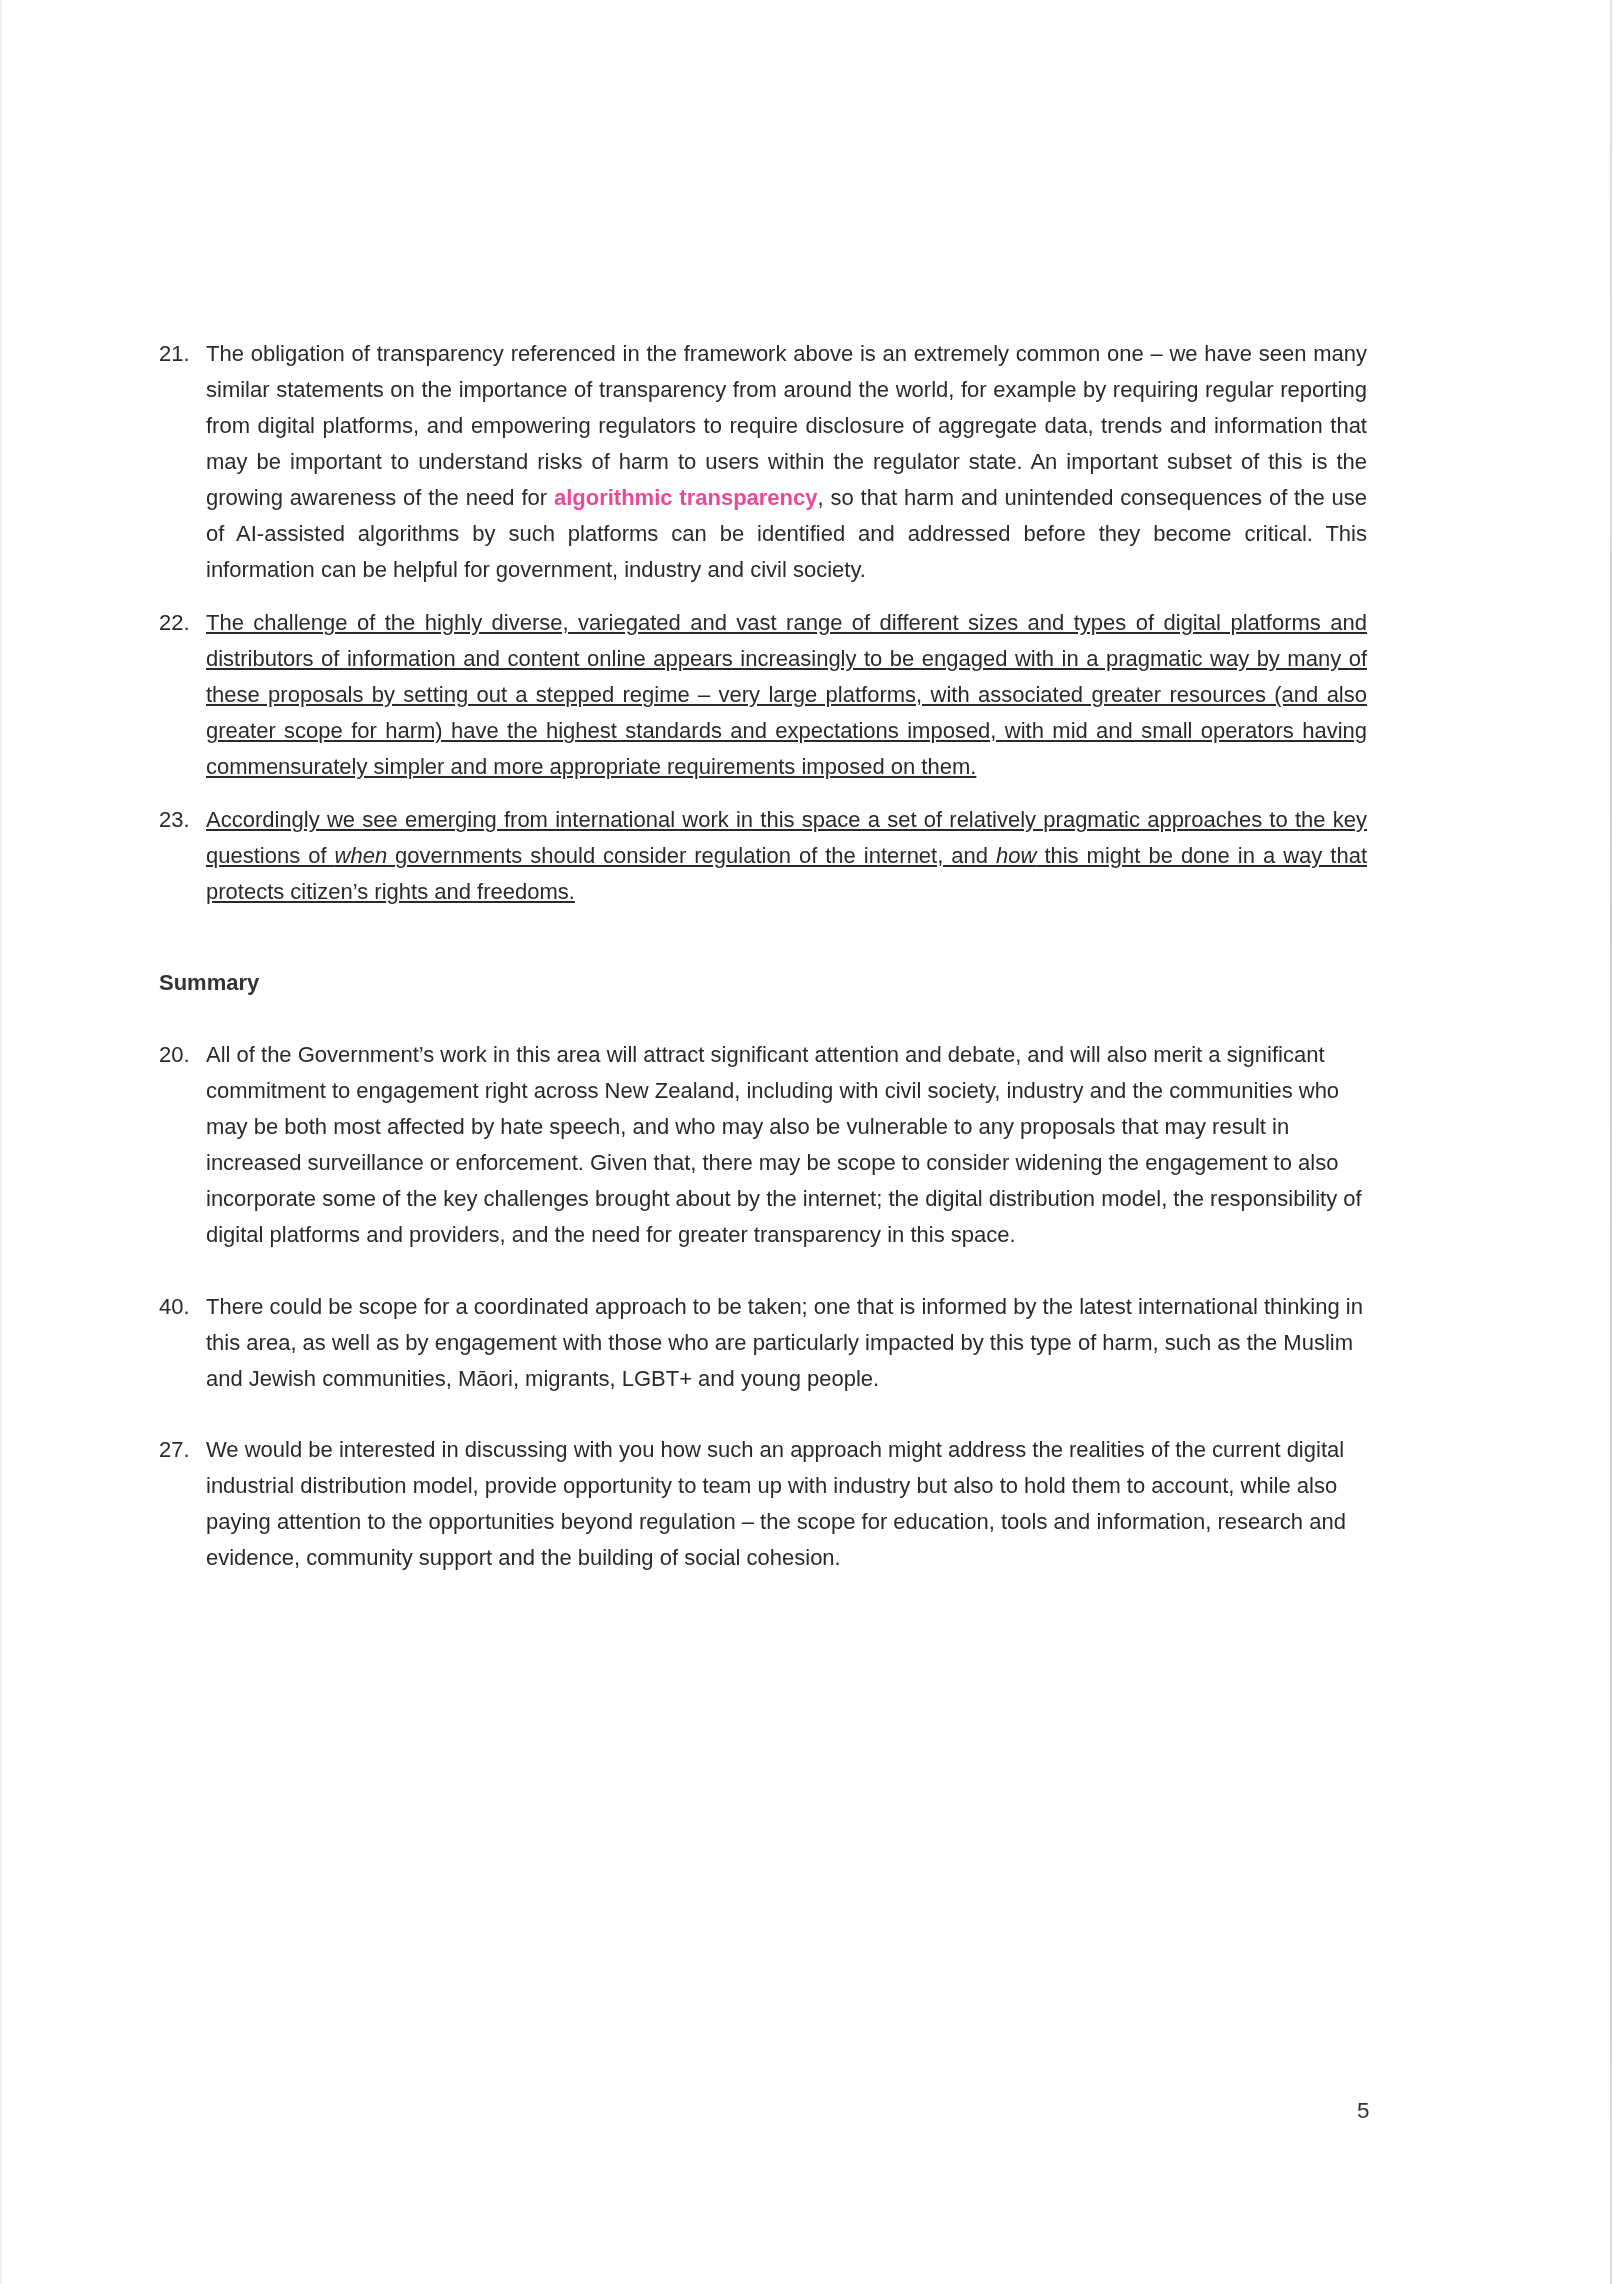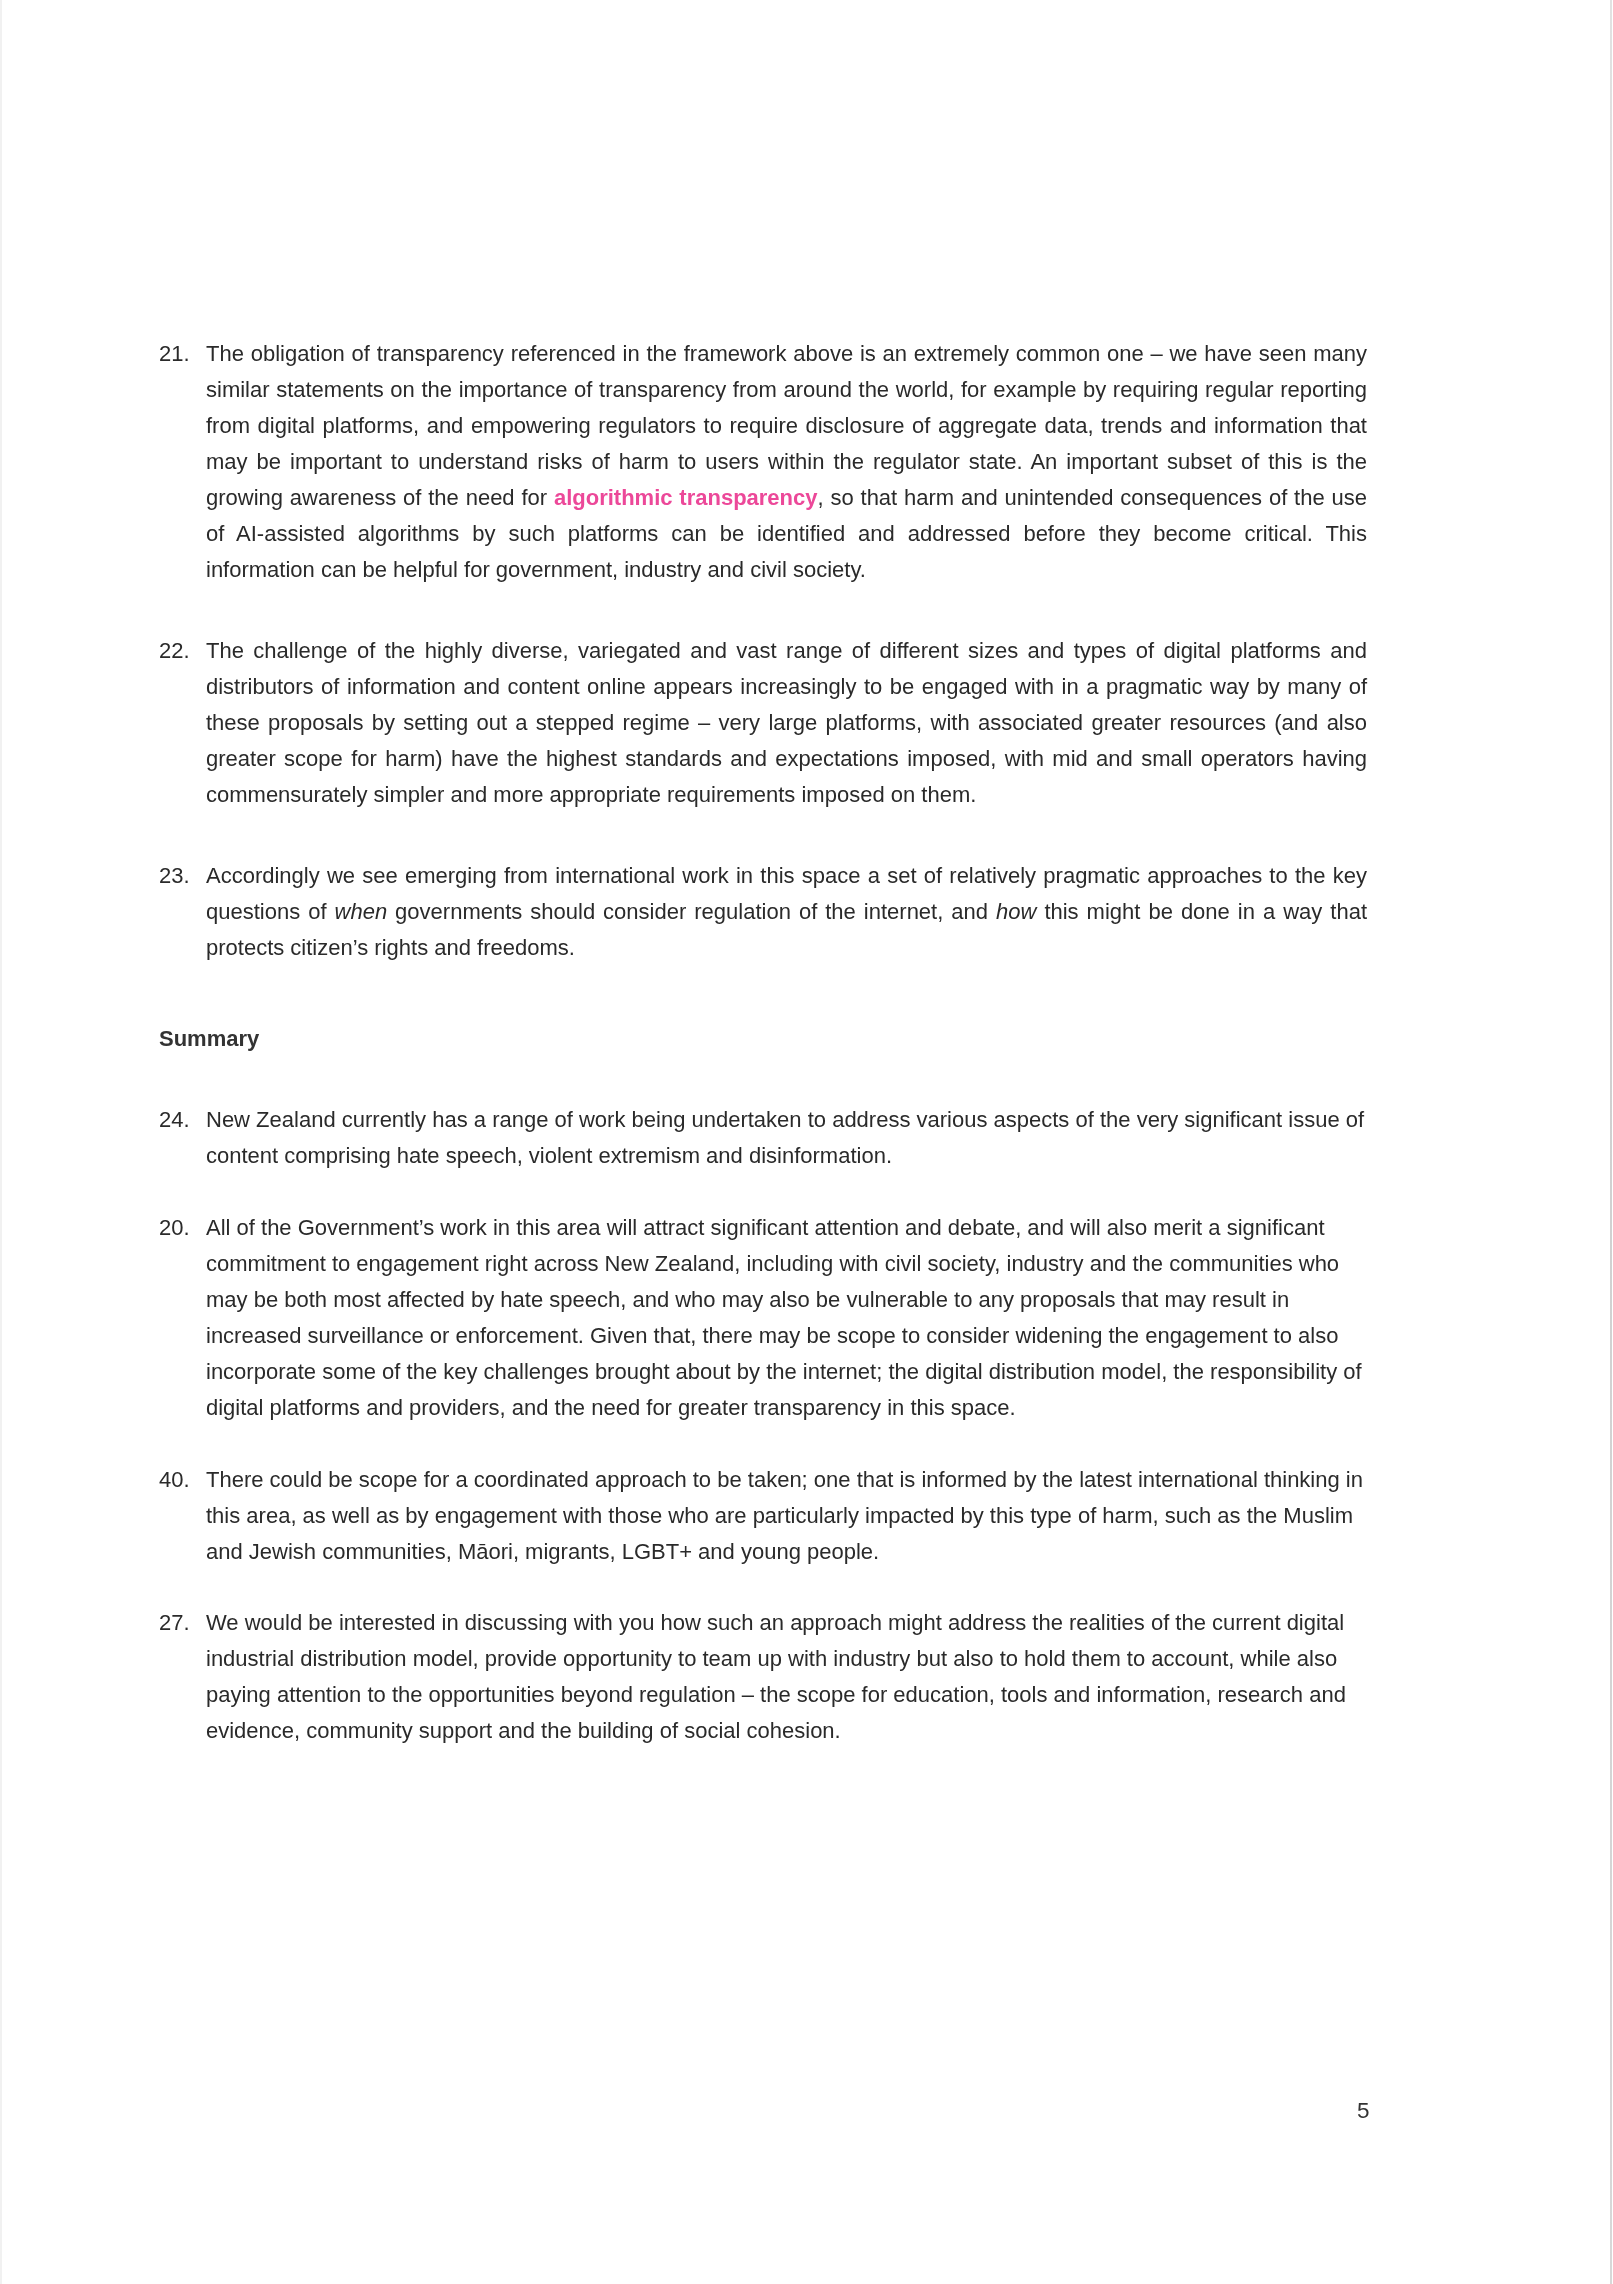--- a/index.html
+++ b/index.html
@@ -45,21 +45,21 @@
       text-align: justify;
       margin: 0;
     }
     .para .num {
       position: absolute;
       left: 0;
       top: 0;
       width: 47px;
     }
     .para.ragged { text-align: left; }
-    .gap-1 { margin-top: 45px; }
+    .gap-1 { margin-top: 17px; text-decoration: underline; }
     .gap-2 { margin-top: 36px; }
     .gap-3 { margin-top: 35px; }
     .heading {
       font-size: 22px;
       line-height: 36px;
       font-weight: bold;
       color: #333;
       margin: 55px 0 0 0;
     }
     .after-heading { margin-top: 45px; }
@@ -91,24 +91,20 @@
     <span>The challenge of the highly diverse, variegated and vast range of different sizes and types of digital platforms and distributors of information and content online appears increasingly to be engaged with in a pragmatic way by many of these proposals by setting out a stepped regime – very large platforms, with associated greater resources (and also greater scope for harm) have the highest standards and expectations imposed, with mid and small operators having commensurately simpler and more appropriate requirements imposed on them.</span>
   </p>
 
   <p class="para gap-1">
     <span class="num">23.</span>
     <span>Accordingly we see emerging from international work in this space a set of relatively pragmatic approaches to the key questions of </span><span class="ital">when</span><span> governments should consider regulation of the internet, and </span><span class="ital">how</span><span> this might be done in a way that protects citizen’s rights and freedoms.</span>
   </p>
 
   <h2 class="heading">Summary</h2>
 
-  <p class="para ragged after-heading">
-    <span class="num">24.</span>
-    <span>New Zealand currently has a range of work being undertaken to address various aspects of the very significant issue of content comprising hate speech, violent extremism and disinformation.</span>
-  </p>
 
   <p class="para ragged gap-2">
     <span class="num">20.</span>
     <span>All of the Government’s work in this area will attract significant attention and debate, and will also merit a significant commitment to engagement right across New Zealand, including with civil society, industry and the communities who may be both most affected by hate speech, and who may also be vulnerable to any proposals that may result in increased surveillance or enforcement.  Given that, there may be scope to consider widening the engagement to also incorporate some of the key challenges brought about by the internet; the digital distribution model, the responsibility of digital platforms and providers, and the need for greater transparency in this space.</span>
   </p>
 
   <p class="para ragged gap-2">
     <span class="num">40.</span>
     <span>There could be scope for a coordinated approach to be taken; one that is informed by the latest international thinking in this area, as well as by engagement with those who are particularly impacted by this type of harm, such as the Muslim and Jewish communities, Māori, migrants, LGBT+ and young people.</span>
   </p>

